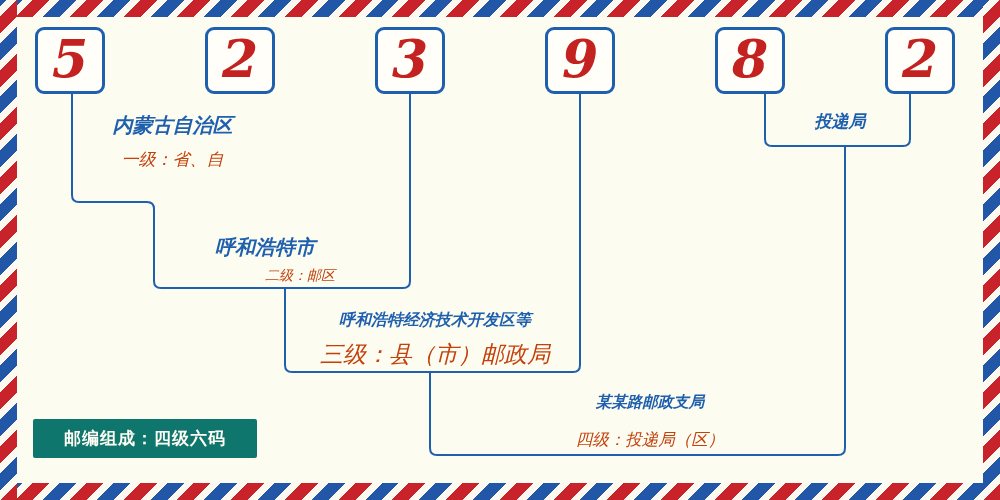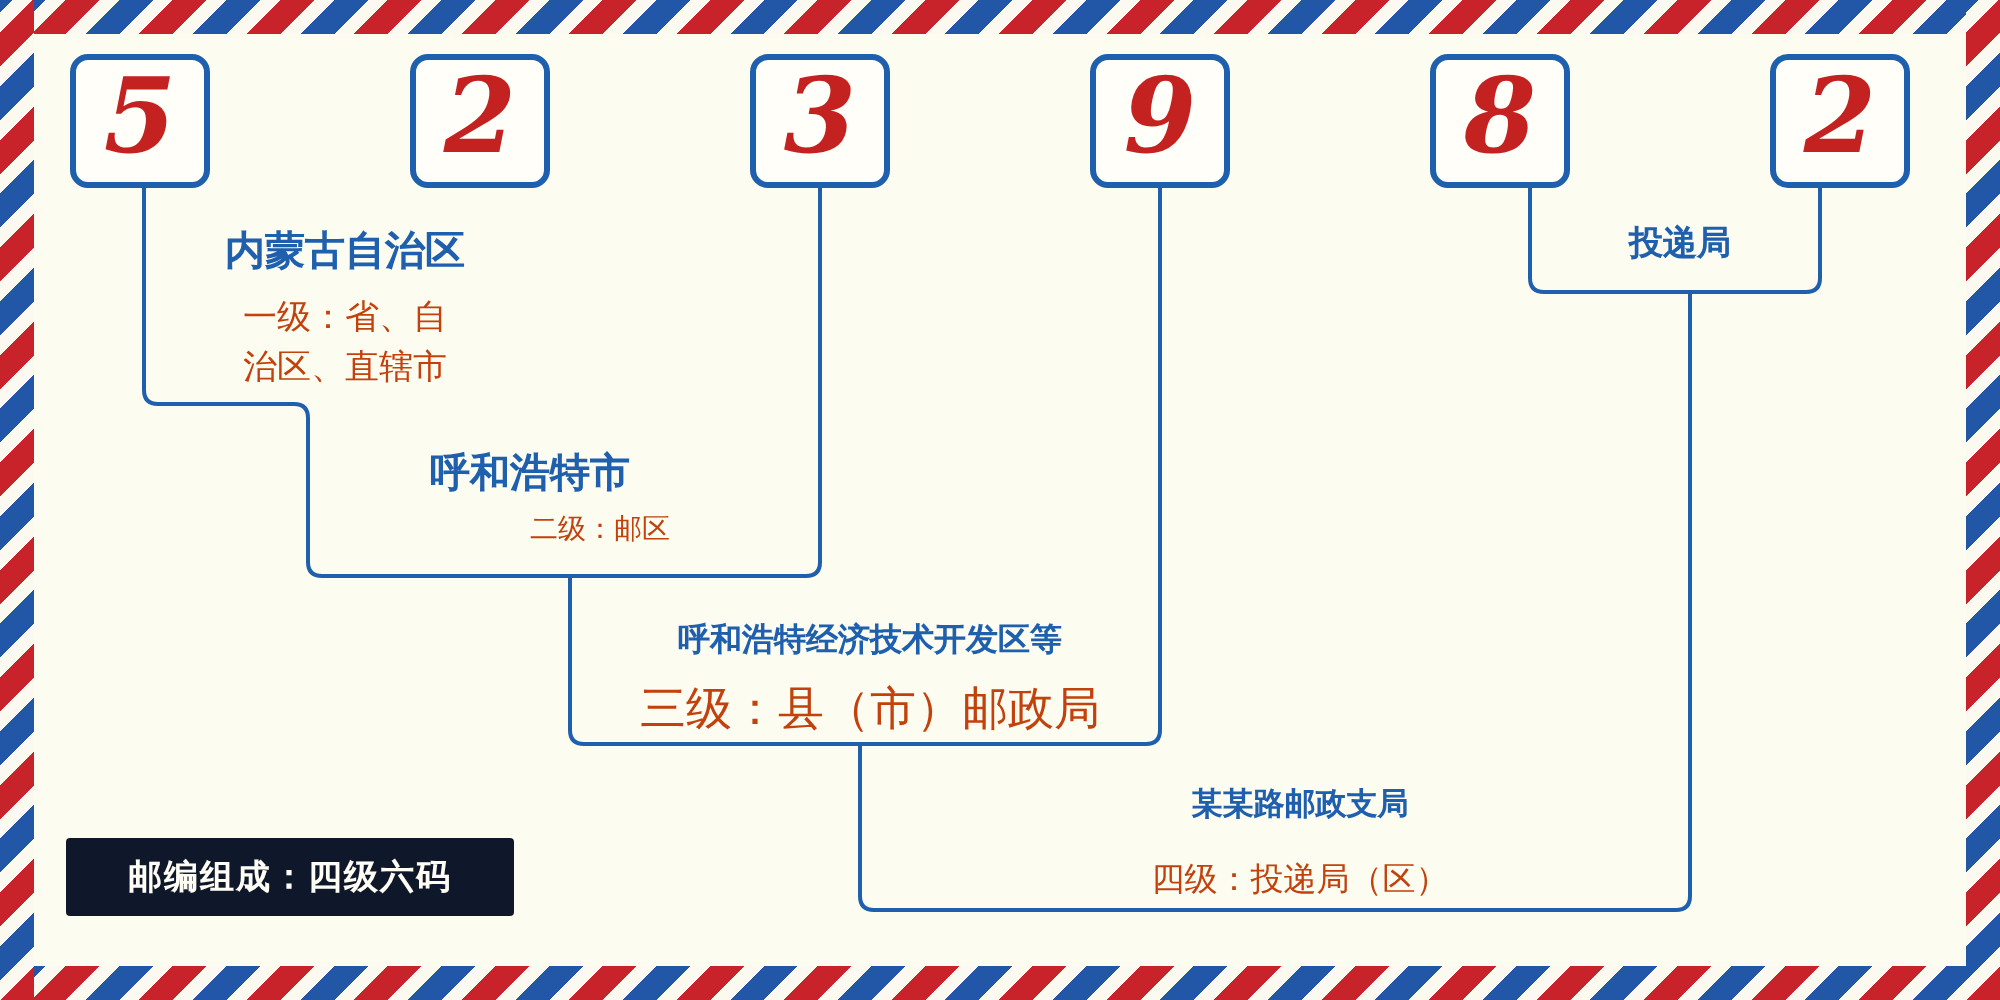--- a/index.html
+++ b/index.html
@@ -32,42 +32,42 @@
   }
   .digit {
     font-family:"DejaVu Serif","Liberation Serif",serif;
     font-style:italic; font-weight:bold; font-size:52px;
     color:#c32220; line-height:1; padding-bottom:4px;
   }
 
   svg.lines { position:absolute; left:0; top:0; pointer-events:none; }
 
   
-  .label { position:absolute; text-align:center; }
+  .label { position:absolute; text-align:center;font-style:italic; }
   .label .title { display:block; color:#1e5fae; font-weight:bold; }
   .label .desc  { display:block; color:#c2410c; }
   .lbl1 { left:80px;  top:112px; width:185px; }
   .lbl1 .title { font-size:20px; margin-bottom:8px; }
   .lbl1 .desc  { font-size:17px; line-height:1.45; }
-  .lbl2 { left:195px; top:223px; width:140px; }
+  .lbl2 { left:195px; top:234px; width:140px; }
   .lbl2 .title { font-size:20px; margin-bottom:6px; }
   .lbl2 .desc  { font-size:14px;text-align:right; }
   .lbl3 { left:300px; top:310px; width:270px; }
   .lbl3 .title { font-size:16px; margin-bottom:8px; }
   .lbl3 .desc  { font-size:23px; }
   .lbl4 { left:545px; top:392px; width:210px; }
   .lbl4 .title { font-size:15.5px; margin-bottom:16px; }
   .lbl4 .desc  { font-size:16.5px; }
   .lbl5 { left:788px; top:110px; width:104px; }
   .lbl5 .title { font-size:17px; }
 
   
   .badge {
     position:absolute; left:33px; top:419px; width:224px; height:39px;
-    background:#0f172a; border-radius:2px;
+    background:#0f766e; border-radius:2px;
     color:#fffdf4; font-weight:bold; font-size:17px;
     display:flex; align-items:center; justify-content:center;
     letter-spacing:1px;
   }
 </style>
 </head>
 <body>
 
 <div class="stage">
 
@@ -98,21 +98,20 @@
   <div class="digit-box" style="left:715px">
     <span class="digit">8</span>
   </div>
   <div class="digit-box" style="left:885px">
     <span class="digit">2</span>
   </div>
 
   <div class="label lbl1">
     <span class="title">内蒙古自治区</span>
     <span class="desc">一级：省、自</span>
-    <span class="desc">治区、直辖市</span>
   </div>
 
   <div class="label lbl2">
     <span class="title">呼和浩特市</span>
     <span class="desc">二级：邮区</span>
   </div>
 
   <div class="label lbl3">
     <span class="title">呼和浩特经济技术开发区等</span>
     <span class="desc">三级：县（市）邮政局</span>

